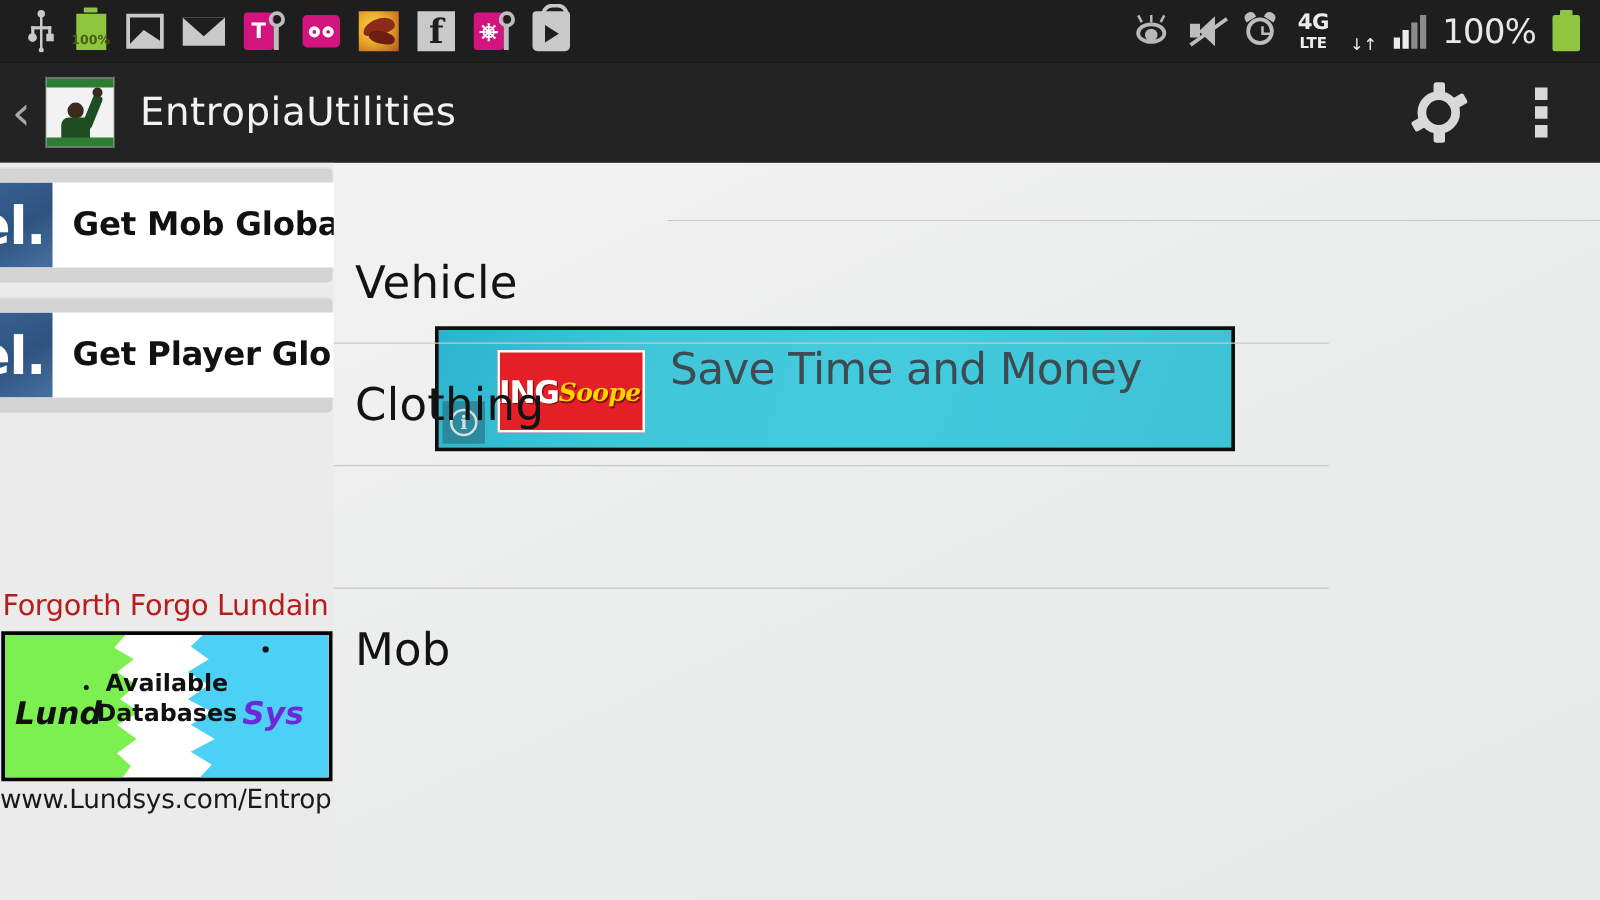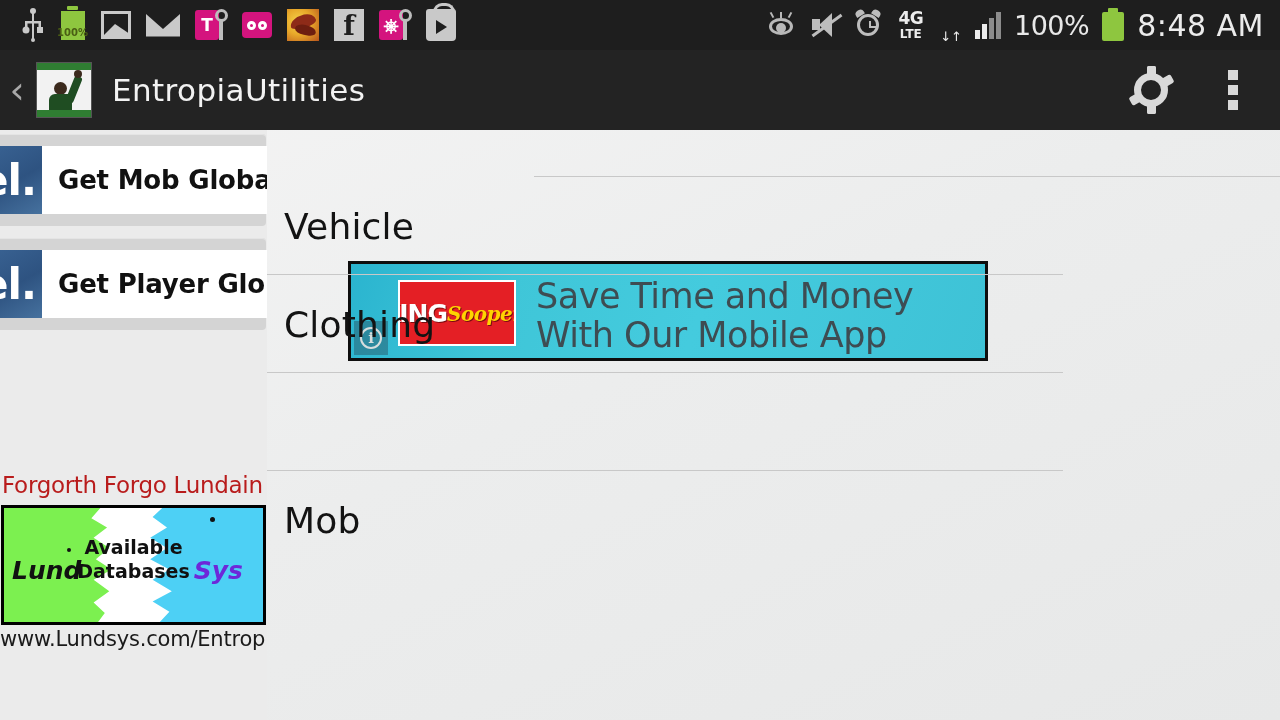--- a/index.html
+++ b/index.html
@@ -695,21 +695,20 @@
 
       <span class="status-pct">100%</span>
 
       <span class="sicon">
         <span class="batt-r">
             <span class="cap"></span>
             <span class="body"></span>
           </span>
       </span>
 
-      <span class="status-clock">8:48 AM</span>
     </div>
   </div>
 
   <div class="app-bar">
     <div class="back-chevron">‹</div>
 
     <div class="app-icon">
       <span class="topbar"></span>
       <span class="arm"></span>
       <span class="hand"></span>
@@ -774,21 +773,20 @@
       <div class="sb-url">www.Lundsys.com/Entropia</div>
     </div>
 
     <div class="ad">
       <div class="king">
         <span class="k1">KING</span>
         <span class="k2">Soopers</span>
       </div>
       <div class="adtext">
         <span style="display:block;">Save Time and Money</span>
-        <span style="display:block;">With Our Mobile App</span>
       </div>
       <div class="info">
         <span class="circ">i</span>
       </div>
     </div>
 
     <div class="list">
 
       <div class="row-clipped-wrap">
 

